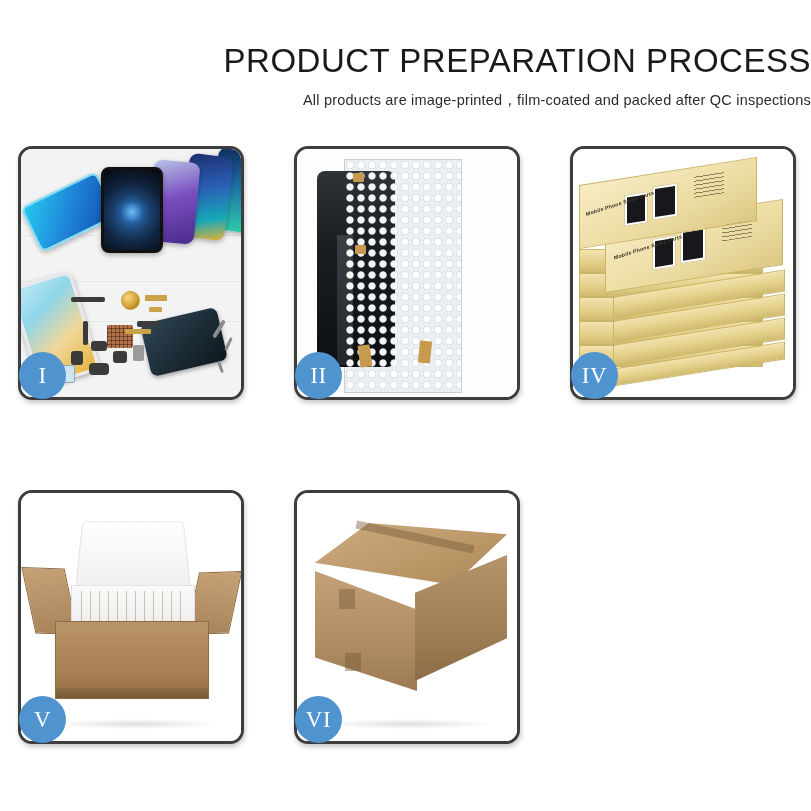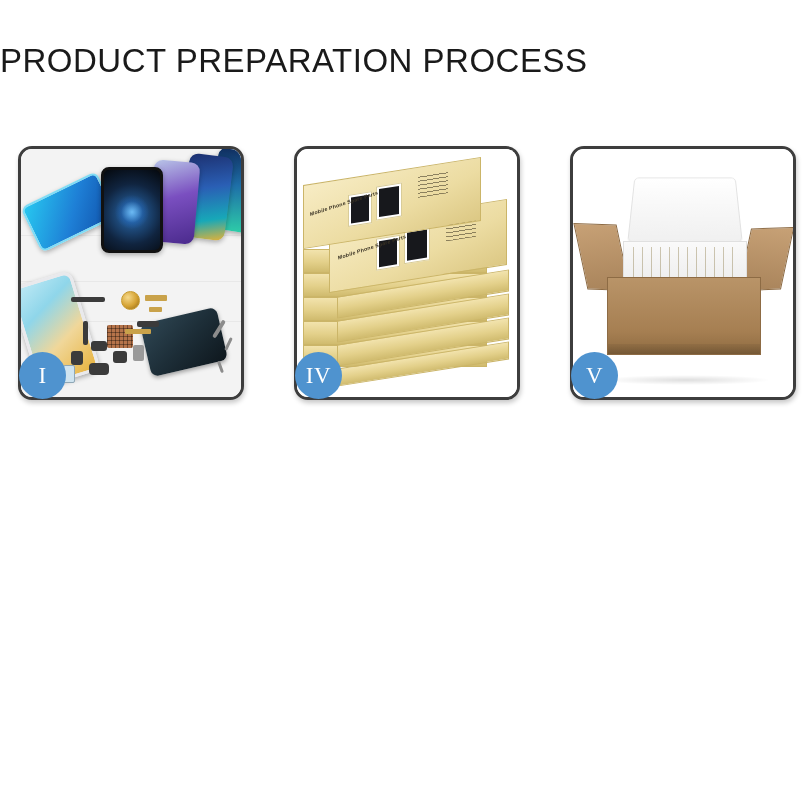--- a/index.html
+++ b/index.html
@@ -10,21 +10,21 @@
   body {
     width: 811px;
     height: 811px;
     font-family: "Liberation Sans", sans-serif;
     overflow: hidden;
     position: relative;
   }
 
   
   .header {
-    text-align: left;
+    text-align: right;
     padding-top: 44px;
   }
   .title {
     font-size: 33px;
     letter-spacing: 0.5px;
     font-weight: 400;
     color: #1a1a1a;
     margin: 0;
     line-height: 1.05;
     white-space: nowrap;
@@ -344,20 +344,21 @@
   .shadow-soft {
     position: absolute; left: 28px; bottom: 12px; width: 170px; height: 10px;
     background: radial-gradient(ellipse at center, rgba(0,0,0,0.13) 0%, transparent 70%);
   }
 </style>
 </head>
 <body>
 
 <div class="header">
   <h1 class="title">PRODUCT PREPARATION PROCESS</h1>
+  <p class="subtitle">All products are image-printed，film-coated and packed after QC inspections</p>
 </div>
 
 <div class="grid">
 
   <div class="panel">
     <div class="panel-inner p1">
       <div class="strip" style="top:86px"></div>
       <div class="strip" style="top:132px"></div>
       <div class="strip" style="top:172px"></div>
 
@@ -386,20 +387,32 @@
       <div class="flex-c" style="left:128px;top:158px;width:13px;height:5px"></div>
       <div class="flex-c" style="left:104px;top:180px;width:26px;height:5px"></div>
 
       <div class="part" style="left:196px;top:170px;width:4px;height:20px;background:#8c8c8c;transform:rotate(32deg)"></div>
       <div class="part" style="left:206px;top:188px;width:3px;height:14px;background:#8c8c8c;transform:rotate(25deg)"></div>
       <div class="part" style="left:198px;top:212px;width:3px;height:12px;background:#8c8c8c;transform:rotate(-20deg)"></div>
     </div>
     <div class="badge">I</div>
   </div>
 
+  <div class="panel">
+    <div class="panel-inner p2">
+      <div class="screen2"></div>
+      <div class="flex-strip"></div>
+      <div class="tab-gold" style="left:56px;top:24px;width:11px;height:9px"></div>
+      <div class="tab-gold" style="left:58px;top:96px;width:11px;height:9px"></div>
+      <div class="tab-gold" style="left:62px;top:196px;width:12px;height:22px;transform:rotate(-8deg)"></div>
+      <div class="tab-gold" style="left:122px;top:192px;width:12px;height:22px;transform:rotate(6deg)"></div>
+      <div class="bubble-bag"></div>
+    </div>
+    <div class="badge">II</div>
+  </div>
 
 
   <div class="panel">
     <div class="panel-inner p4">
 
       <div class="gbox" style="left:6px;top:196px;width:182px;height:20px"></div>
       <div class="gbox" style="left:6px;top:172px;width:182px;height:22px"></div>
       <div class="gbox" style="left:6px;top:148px;width:182px;height:22px"></div>
       <div class="gbox" style="left:6px;top:124px;width:182px;height:22px"></div>
       <div class="gbox" style="left:6px;top:100px;width:182px;height:22px"></div>
@@ -440,14 +453,26 @@
       <div class="flapR5"></div>
       <div class="foam-lid5"></div>
       <div class="foam-rim5"></div>
       <div class="inner-gold5"></div>
       <div class="carton-body"></div>
       <div class="shadow-soft"></div>
     </div>
     <div class="badge">V</div>
   </div>
 
+  <div class="panel">
+    <div class="panel-inner p6">
+      <div class="c6-top"></div>
+      <div class="c6-left"></div>
+      <div class="c6-right"></div>
+      <div class="tape6" style="left:58px;top:40px;width:120px;height:8px;transform:rotate(12deg)"></div>
+      <div class="tape6" style="left:42px;top:96px;width:16px;height:20px"></div>
+      <div class="tape6" style="left:48px;top:160px;width:16px;height:18px"></div>
+      <div class="shadow-soft"></div>
+    </div>
+    <div class="badge">VI</div>
+  </div>
 
 </div>
 
 </body></html>

